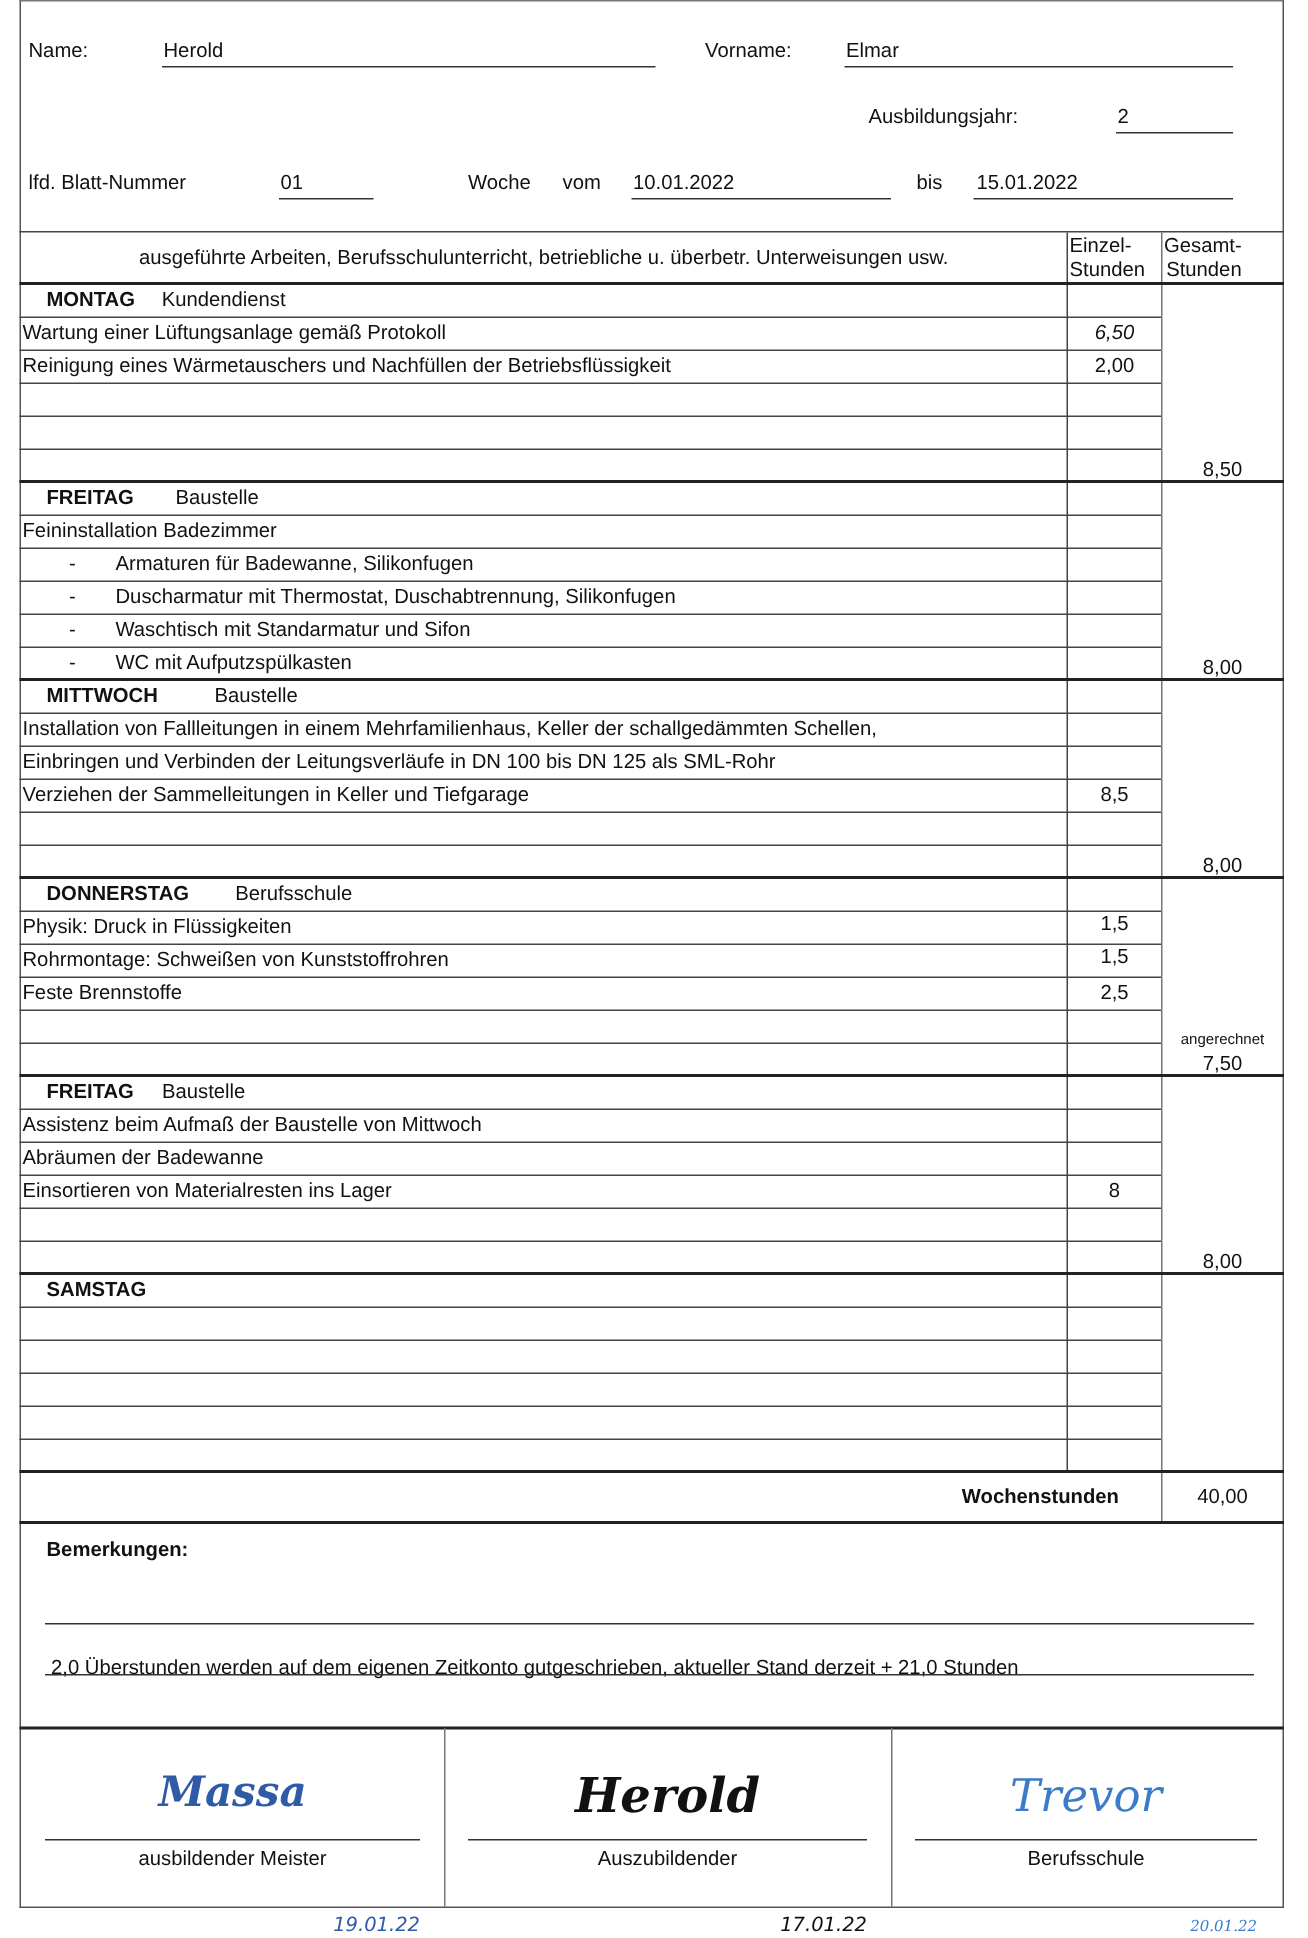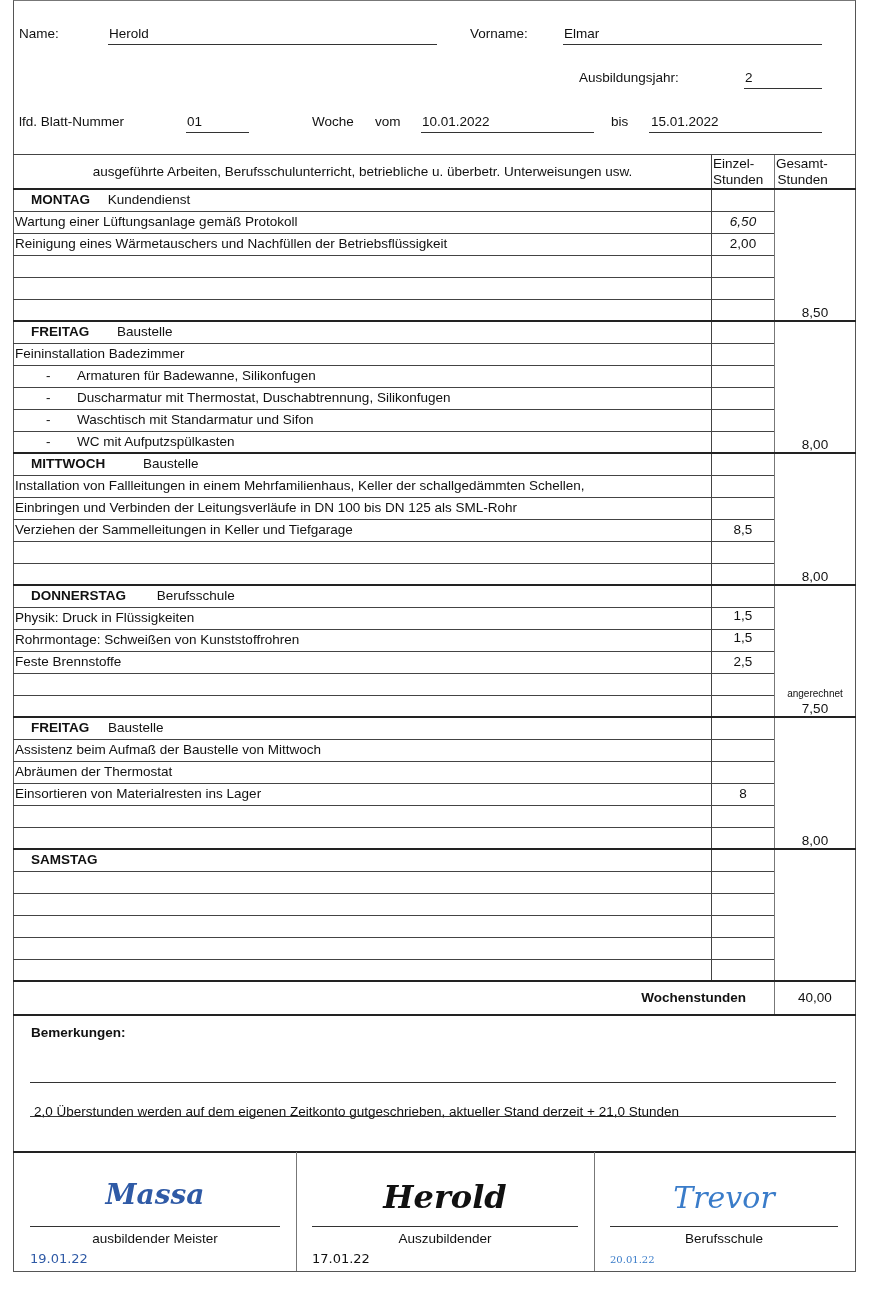--- a/index.html
+++ b/index.html
@@ -10,21 +10,21 @@
   .uline { position: absolute; border-bottom: 1px solid #333; }
   .hline { position: absolute; left: 13px; height: 0; border-top: 1px solid #444; }
   .hline.thick { border-top: 2px solid #222; }
   .vline { position: absolute; width: 0; border-left: 1px solid #444; }
   .vline.gray { border-left: 1px solid #777; }
   .row-text { position: absolute; left: 15px; height: 22px; line-height: 22px; font-size: 13.5px; white-space: nowrap; }
   .day-name { font-weight: bold; }
   .einzel { position: absolute; left: 712px; width: 62px; text-align: center; height: 22px; line-height: 22px; }
   .gesamt { position: absolute; left: 775px; width: 80px; text-align: center; }
   .sig { position: absolute; text-align: center; font-family: "DejaVu Serif", serif; font-style: italic; font-weight: bold; }
-  .sig-date { position: absolute; text-align: left; font-family: "DejaVu Sans", sans-serif; font-size: 13px; }
+  .sig-date { position: absolute; text-align: right; font-family: "DejaVu Sans", sans-serif; font-style: italic; font-size: 13px; margin-top: 25px; }
   .sig-label { position: absolute; text-align: center; font-size: 13.5px; }
 </style>
 </head>
 <body>
 
 <div class="frame"></div>
 
 <div>
   <span class="abs" style="left:19px;top:26px;">Name:</span>
   <div class="uline" style="left:108px;top:24px;width:329px;height:21px;">
@@ -162,21 +162,21 @@
 
 <div>
   <div class="hline thick" style="top:716px;width:843px;"></div>
   <div class="row-text" style="top:717px;left:31px;">
     <span class="day-name">FREITAG</span>
     <span style="margin-left:15px;">Baustelle</span>
   </div>
   <div class="hline" style="top:739px;width:761px;"></div>
   <div class="row-text" style="top:739px;">Assistenz beim Aufmaß der Baustelle von Mittwoch</div>
   <div class="hline" style="top:761px;width:761px;"></div>
-  <div class="row-text" style="top:761px;">Abräumen der Thermostat</div>
+  <div class="row-text" style="top:761px;">Abräumen der Badewanne</div>
   <div class="hline" style="top:783px;width:761px;"></div>
   <div class="row-text" style="top:783px;">Einsortieren von Materialresten ins Lager</div>
   <div class="einzel" style="top:783px;">8</div>
   <div class="hline" style="top:805px;width:761px;"></div>
   <div class="hline" style="top:827px;width:761px;"></div>
   <div class="gesamt" style="top:832px;line-height:17px;">8,00</div>
 </div>
 
 <div>
   <div class="hline thick" style="top:848px;width:843px;"></div>

